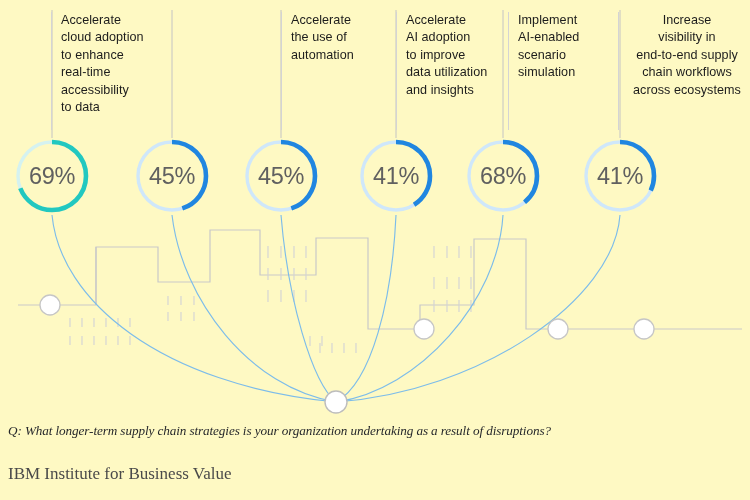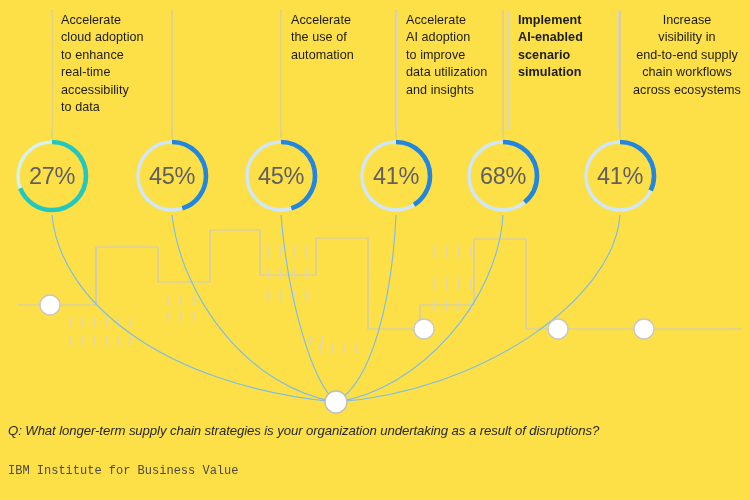--- a/index.html
+++ b/index.html
@@ -9,21 +9,21 @@
     background: #ffffff;
   }
   body {
     font-family: "Liberation Sans", sans-serif;
     -webkit-font-smoothing: antialiased;
   }
   #stage {
     position: relative;
     width: 750px;
     height: 500px;
-    background: #fde047;
+    background: #fef9c3;
     overflow: hidden;
   }
 
   
   #scene {
     position: absolute;
     left: 0;
     top: 0;
     width: 750px;
     height: 500px;
@@ -72,32 +72,32 @@
     font-size: 23.5px;
     color: #606060;
     letter-spacing: -0.3px;
   }
 
   
   #caption {
     position: absolute;
     left: 8px;
     top: 423px;
-    font-family: Liberation Sans, sans-serif;
+    font-family: Liberation Serif, serif;
     font-style: italic;
     font-size: 13.2px;
     color: #26282b;
     letter-spacing: -0.1px;
   }
   #footer {
     position: absolute;
     left: 8px;
     top: 464px;
-    font-family: Liberation Mono, monospace;
-    font-size: 12px;
+    font-family: Liberation Serif, serif;
+    font-size: 17px;
     color: #4a4a4a;
   }
 </style>
 </head>
 <body>
 
 <div id="stage">
 
   <svg id="scene" viewBox="0 0 750 500" xmlns="http://www.w3.org/2000/svg">
 
@@ -174,40 +174,40 @@
 the use of
 automation</div>
   </div>
   <div class="label-col" style="left:396px; width:110px;">
     <div class="label-text">Accelerate
 AI adoption
 to improve
 data utilization
 and insights</div>
   </div>
-  <div class="label-col" style="left:508px; width:102px;font-weight:bold;">
+  <div class="label-col" style="left:508px; width:102px;">
     <div class="label-text">Implement
 AI-enabled
 scenario
 simulation</div>
   </div>
   <div class="label-col" style="left:618px; width:128px;text-align:center;">
     <div class="label-text">Increase
 visibility in
 end-to-end supply
 chain workflows
 across ecosystems</div>
   </div>
 
   <div class="donut" style="left:13px; top:137px;">
     <svg viewBox="0 0 78 78">
       <circle class="trk" cx="39" cy="39" r="34" fill="none" stroke-width="3.4" stroke="#d5f2f0"></circle>
       <circle class="arc" cx="39" cy="39" r="34" fill="none" stroke-width="4.6" stroke-linecap="butt" transform="rotate(-90 39 39)" stroke="#22c8c0" stroke-dasharray="147.40 66.22"></circle>
     </svg>
-    <div class="donut-value">27%</div>
+    <div class="donut-value">69%</div>
   </div>
 
   <div class="donut" style="left:133px; top:137px;">
     <svg viewBox="0 0 78 78">
       <circle class="trk" cx="39" cy="39" r="34" fill="none" stroke-width="3.4" stroke="#cfe7fa"></circle>
       <circle class="arc" cx="39" cy="39" r="34" fill="none" stroke-width="4.6" stroke-linecap="butt" transform="rotate(-90 39 39)" stroke="#2086e0" stroke-dasharray="96.13 117.50"></circle>
     </svg>
     <div class="donut-value">45%</div>
   </div>
 

